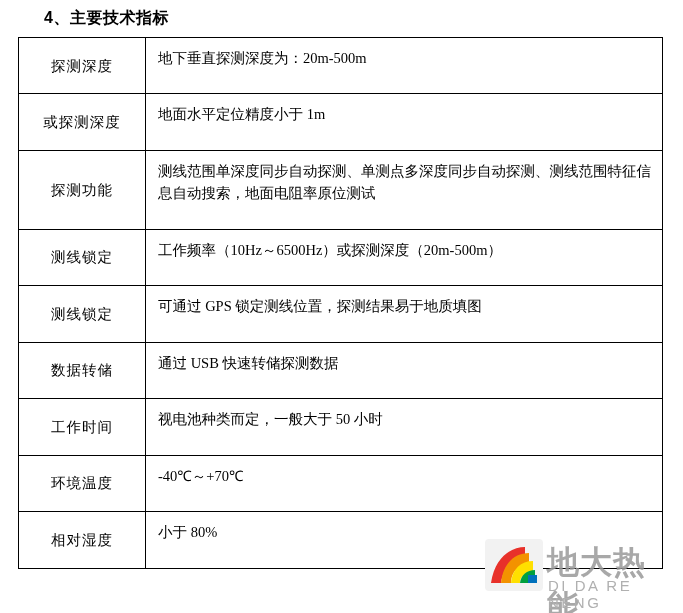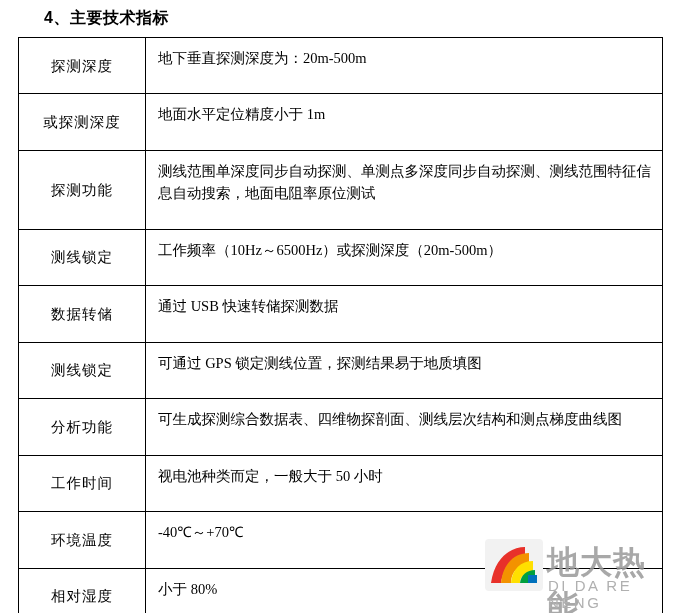--- a/index.html
+++ b/index.html
@@ -107,30 +107,26 @@
       </tr>
       <tr>
         <td class="label">探测功能</td>
         <td class="value">测线范围单深度同步自动探测、单测点多深度同步自动探测、测线范围特征信息自动搜索，地面电阻率原位测试</td>
       </tr>
       <tr>
         <td class="label">测线锁定</td>
         <td class="value">工作频率（10Hz～6500Hz）或探测深度（20m-500m）</td>
       </tr>
       <tr>
-        <td class="label">数据转储</td>
-        <td class="value">通过 USB 快速转储探测数据</td>
-      </tr>
-      <tr>
         <td class="label">测线锁定</td>
         <td class="value">可通过 GPS 锁定测线位置，探测结果易于地质填图</td>
       </tr>
       <tr>
-        <td class="label">分析功能</td>
-        <td class="value">可生成探测综合数据表、四维物探剖面、测线层次结构和测点梯度曲线图</td>
+        <td class="label">数据转储</td>
+        <td class="value">通过 USB 快速转储探测数据</td>
       </tr>
       <tr>
         <td class="label">工作时间</td>
         <td class="value">视电池种类而定，一般大于 50 小时</td>
       </tr>
       <tr>
         <td class="label">环境温度</td>
         <td class="value">-40℃～+70℃</td>
       </tr>
       <tr>

